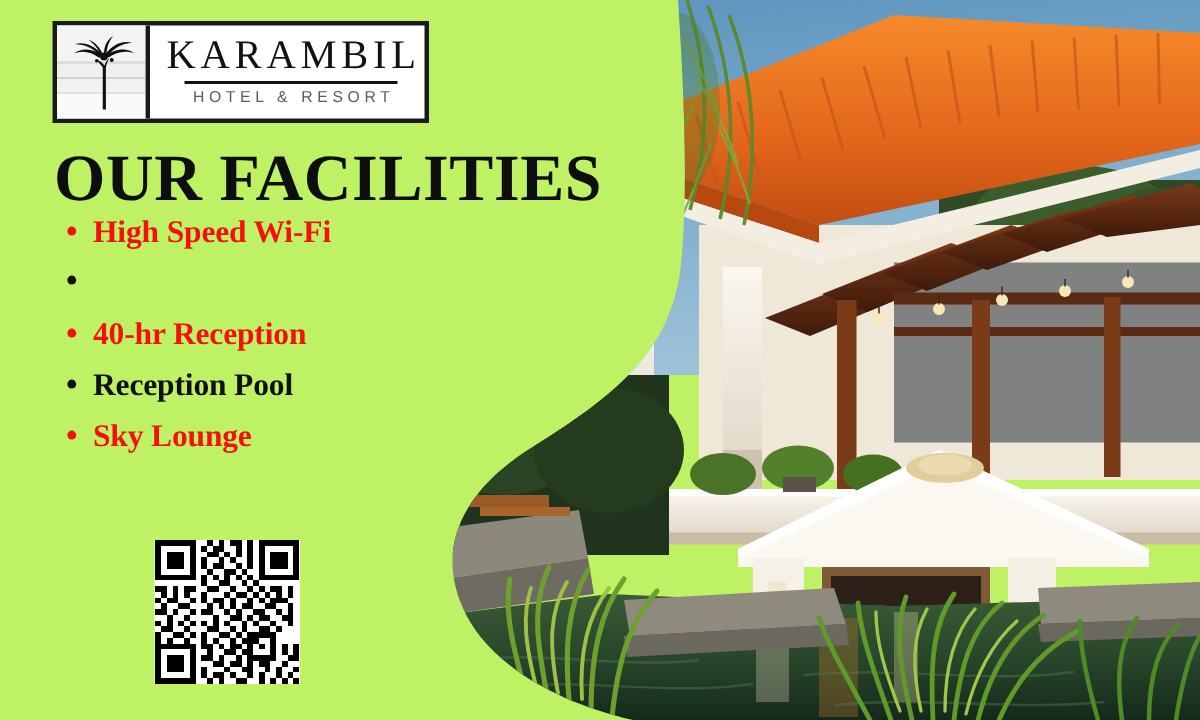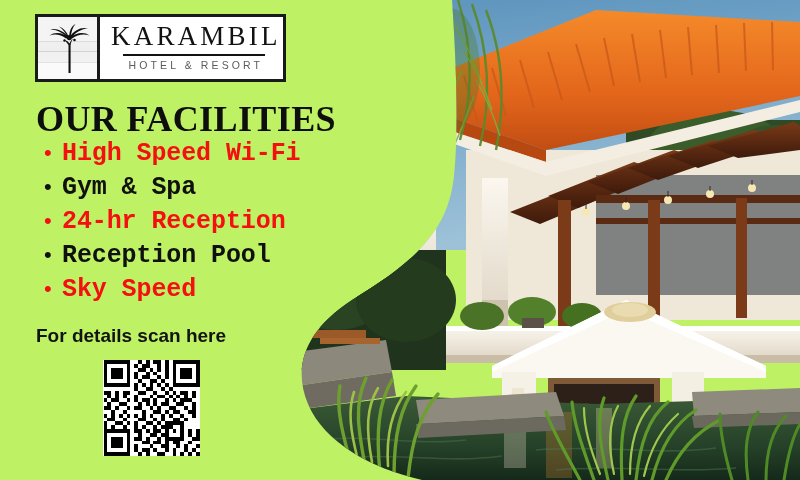--- a/index.html
+++ b/index.html
@@ -105,21 +105,21 @@
     padding-left: 3px;
   }
 
   
   .heading {
     position: absolute;
     left: 36px;
     top: 98px;
     font-family: "Liberation Serif", serif;
     font-weight: bold;
-    font-size: 36px;
+    font-size: 44px;
     line-height: 42px;
     letter-spacing: 0.4px;
     color: #0e0e0e;
     white-space: nowrap;
   }
 
   
   .facilities {
     position: absolute;
     left: 44px;
@@ -135,23 +135,23 @@
     white-space: nowrap;
   }
   .facility .bullet {
     width: 18px;
     flex: 0 0 18px;
     font-size: 22px;
     line-height: 22px;
     text-align: left;
   }
   .facility .label {
-    font-family: Liberation Mono, monospace;
+    font-family: Liberation Serif, serif;
     font-weight: bold;
-    font-size: 25px;
+    font-size: 21px;
     line-height: 24px;
     letter-spacing: -0.1px;
   }
 
   
   .scan-note {
     position: absolute;
     left: 36px;
     top: 325px;
     font-family: "Liberation Sans", sans-serif;
@@ -440,37 +440,35 @@
 
     <div class="heading">OUR FACILITIES</div>
 
     <ul class="facilities">
       <li class="facility">
         <span class="bullet" style="color:#f41010">•</span>
         <span class="label" style="color:#f41010">High Speed Wi-Fi</span>
       </li>
       <li class="facility">
         <span class="bullet" style="color:#101010">•</span>
-        <span class="label" style="color:#101010">Gym &amp; Spa</span>
       </li>
       <li class="facility">
         <span class="bullet" style="color:#f41010">•</span>
-        <span class="label" style="color:#f41010">24-hr Reception</span>
+        <span class="label" style="color:#f41010">40-hr Reception</span>
       </li>
       <li class="facility">
         <span class="bullet" style="color:#101010">•</span>
         <span class="label" style="color:#101010">Reception Pool</span>
       </li>
       <li class="facility">
         <span class="bullet" style="color:#f41010">•</span>
-        <span class="label" style="color:#f41010">Sky Speed</span>
+        <span class="label" style="color:#f41010">Sky Lounge</span>
       </li>
     </ul>
 
-    <div class="scan-note">For details scan here</div>
 
     <div class="qr-wrap">
       <svg viewBox="0 0 25 25" shape-rendering="crispEdges">
         <rect x="0" y="0" width="25" height="25" fill="#ffffff"></rect>
         <g fill="#000000">
 
           <rect x="0" y="0" width="7" height="1"></rect>
             <rect x="0" y="6" width="7" height="1"></rect>
           <rect x="0" y="0" width="1" height="7"></rect>
             <rect x="6" y="0" width="1" height="7"></rect>

